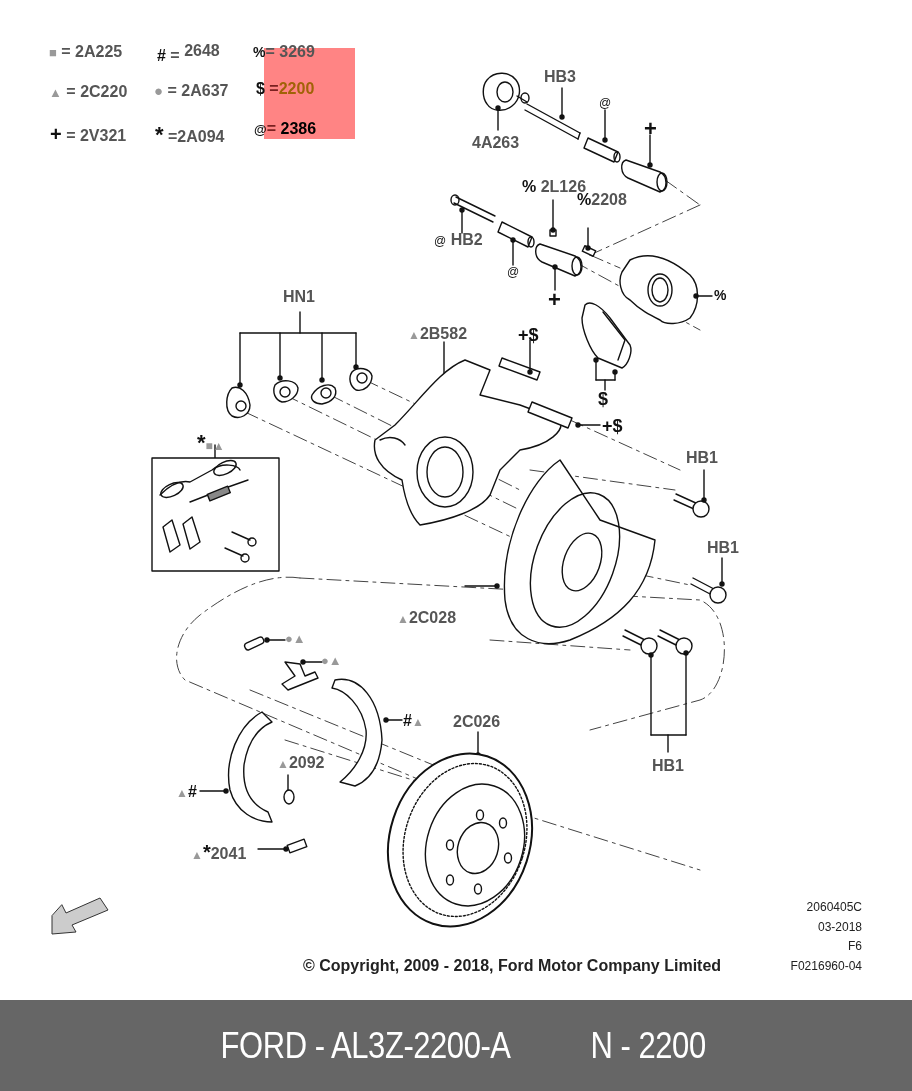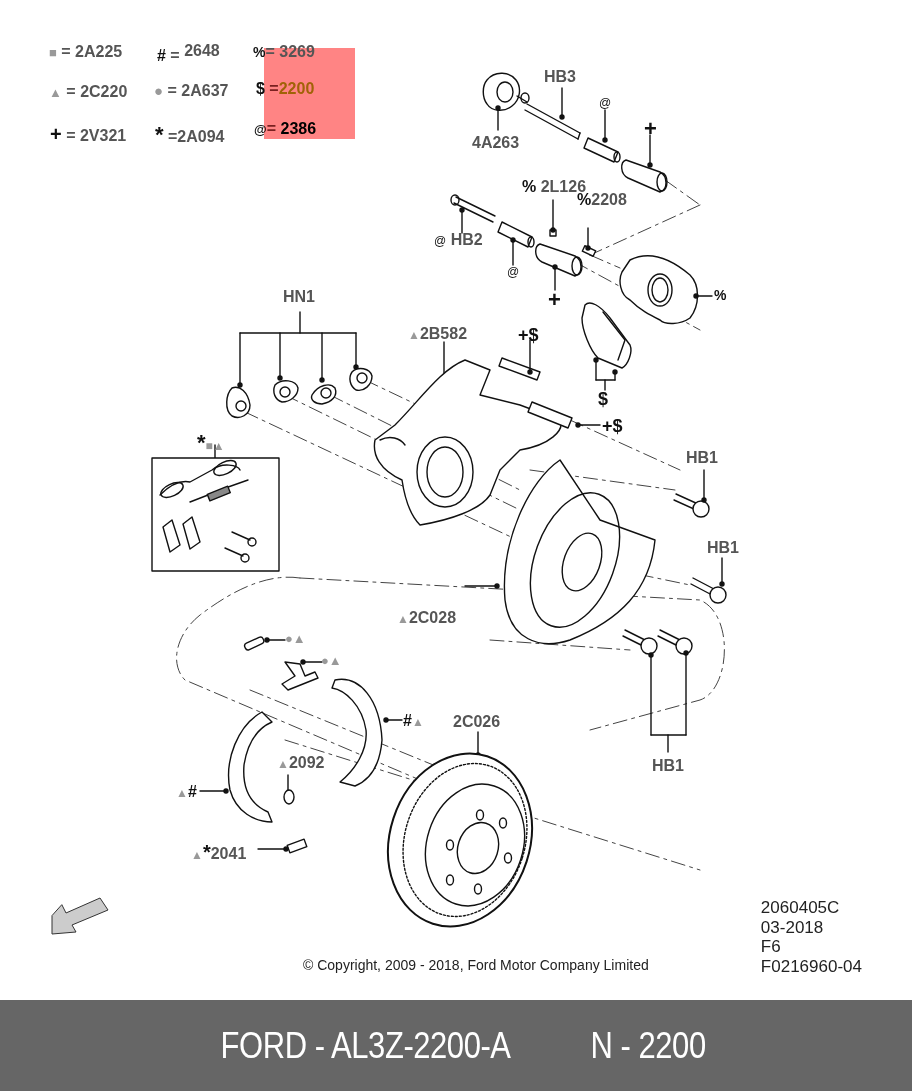--- a/index.html
+++ b/index.html
@@ -4,22 +4,22 @@
 <style>
   html,body{margin:0;padding:0;background:#fff;}
   body{width:912px;height:1091px;position:relative;overflow:hidden;font-family:"Liberation Sans",sans-serif;}
   .canvas{position:absolute;left:0;top:0;width:912px;height:1000px;background:#fff;}
   svg.art{position:absolute;left:0;top:0;}
   .lbl{position:absolute;font-family:"Liberation Sans",sans-serif;font-weight:bold;font-size:16px;color:#555;white-space:nowrap;line-height:1;text-align:center;}
   .sym{color:#111;font-weight:bold;}
   .gsym{color:#999;}
   .legend .lbl{font-size:16px;}
   .highlight{position:absolute;left:264px;top:48px;width:91px;height:91px;background:#ff5555;opacity:0.72;}
-  .meta{position:absolute;right:50px;top:898px;text-align:left;font-size:17px;color:#222;line-height:19.5px;font-weight:normal;}
-  .copyright{position:absolute;left:303px;top:957px;font-size:14px;color:#222;font-weight:normal;text-align:right;}
+  .meta{position:absolute;right:50px;top:898px;text-align:right;font-size:12px;color:#222;line-height:19.5px;font-weight:normal;}
+  .copyright{position:absolute;left:303px;top:957px;font-size:16px;color:#222;font-weight:bold;text-align:right;}
   .footer{position:absolute;left:0;top:1000px;width:912px;height:91px;background:#666;color:#fff;display:flex;align-items:center;justify-content:center;font-size:36px;font-family:"Liberation Sans",sans-serif;letter-spacing:-0.5px;}
   .footer span{transform:scaleX(0.86);display:inline-block;}
   .footer .gap{width:46px;display:inline-block;}
 </style>
 </head>
 <body>
 
 <div class="canvas">
 
   <div class="legend">

